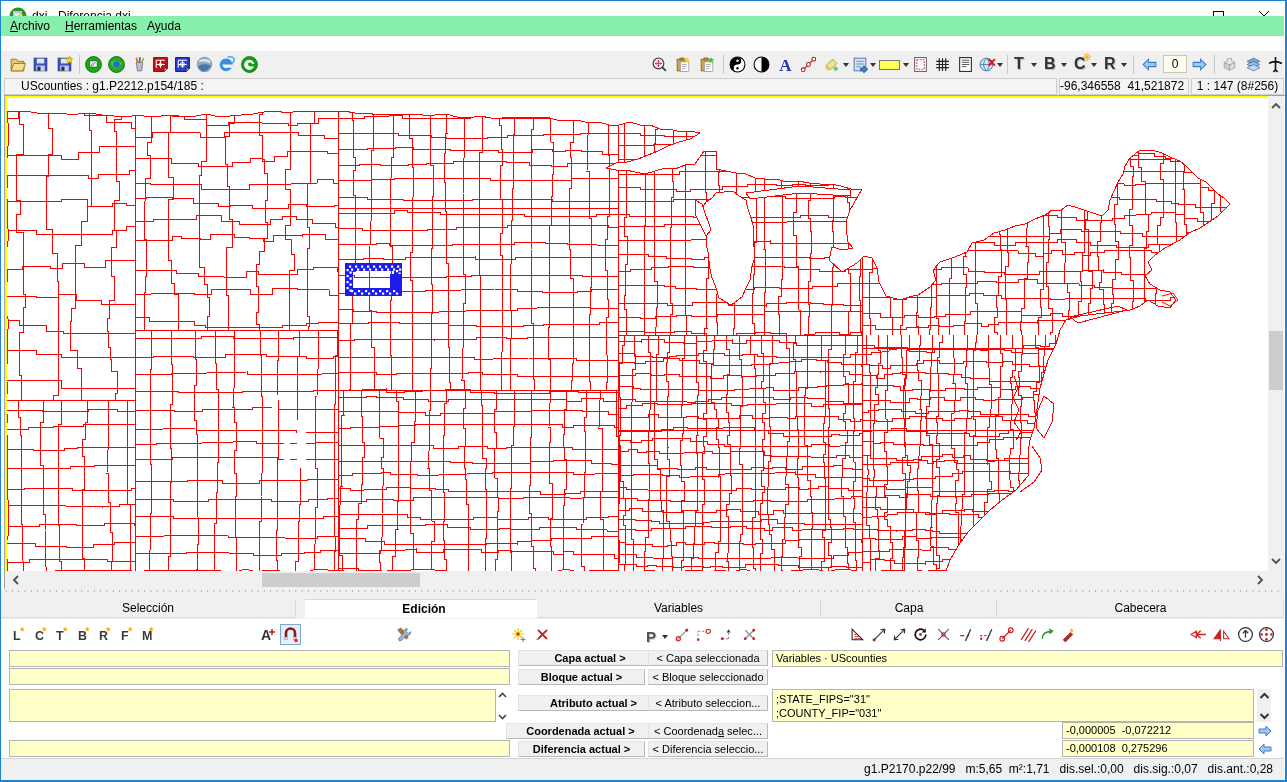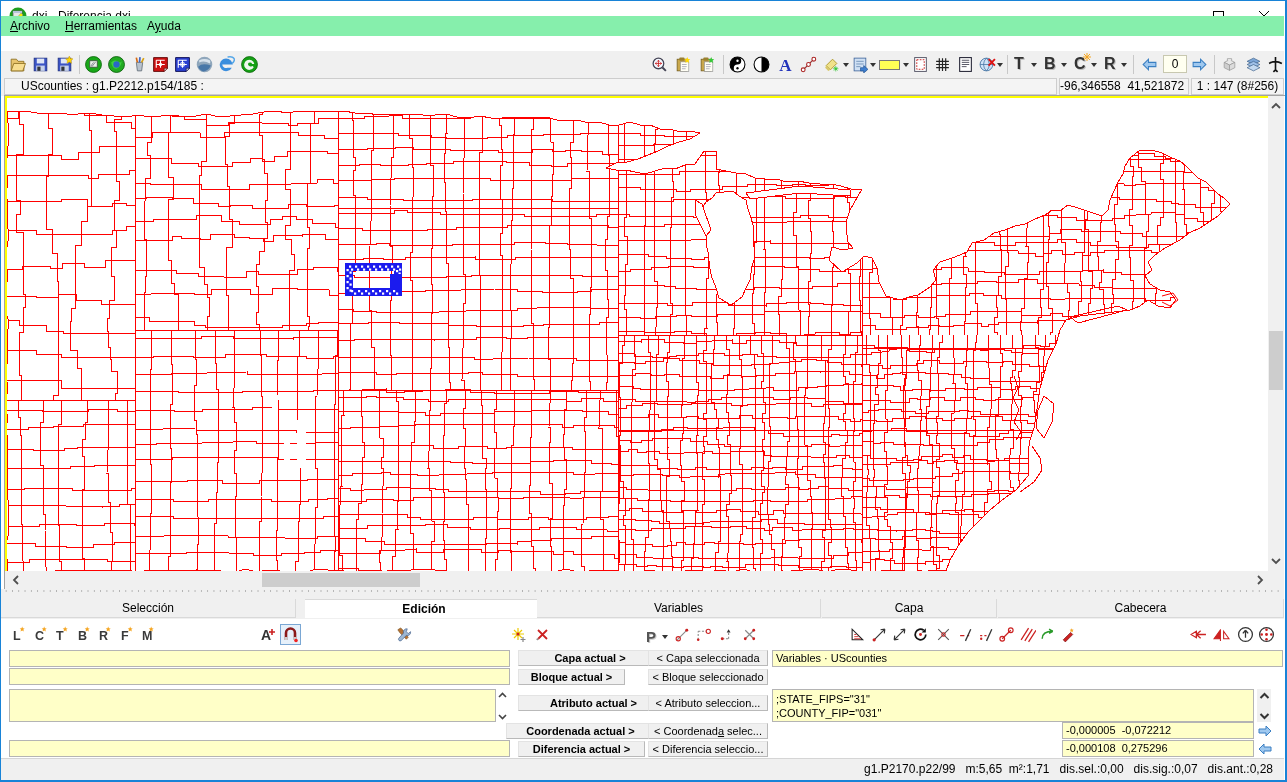--- a/index.html
+++ b/index.html
@@ -500,21 +500,21 @@
       <circle cx="3.5" cy="8" r="1.2" fill="#cc2222"></circle>
       <circle cx="12.5" cy="8" r="1.2" fill="#cc2222"></circle>
     </svg>
 
  <div class="fld" style="left:8px;top:31px;width:501px"></div>
  <div class="btn b" style="left:517px;top:31px;width:144px">Capa actual &gt;</div>
  <div class="btn" style="left:647px;top:31px;width:120px">&lt; Capa seleccionada</div>
  <div class="fld" style="left:771px;top:31px;width:511px">Variables · UScounties</div>
 
  <div class="fld" style="left:8px;top:49px;width:501px"></div>
- <div class="btn b" style="left:517px;top:50px;width:107px">Bloque actual &gt;</div>
+ <div class="btn b" style="left:517px;top:50px;width:127px">Bloque actual &gt;</div>
  <div class="btn" style="left:647px;top:50px;width:120px">&lt; Bloque seleccionado</div>
 
  <div class="fld" style="left:8px;top:70px;width:487px;height:33px"></div>
  <svg class="abs" style="left:497px;top:73px" width="9" height="7" viewBox="0 0 9 7">
       <path d="M1 5 L4.5 1.5 L8 5" fill="none" stroke="#444" stroke-width="1.6"></path>
     </svg>
  <svg class="abs" style="left:497px;top:94px" width="9" height="7" viewBox="0 0 9 7">
       <path d="M1 2 L4.5 5.5 L8 2" fill="none" stroke="#444" stroke-width="1.6"></path>
     </svg>
  <div class="btn b" style="left:517px;top:76px;width:151px">Atributo actual &gt;</div>

